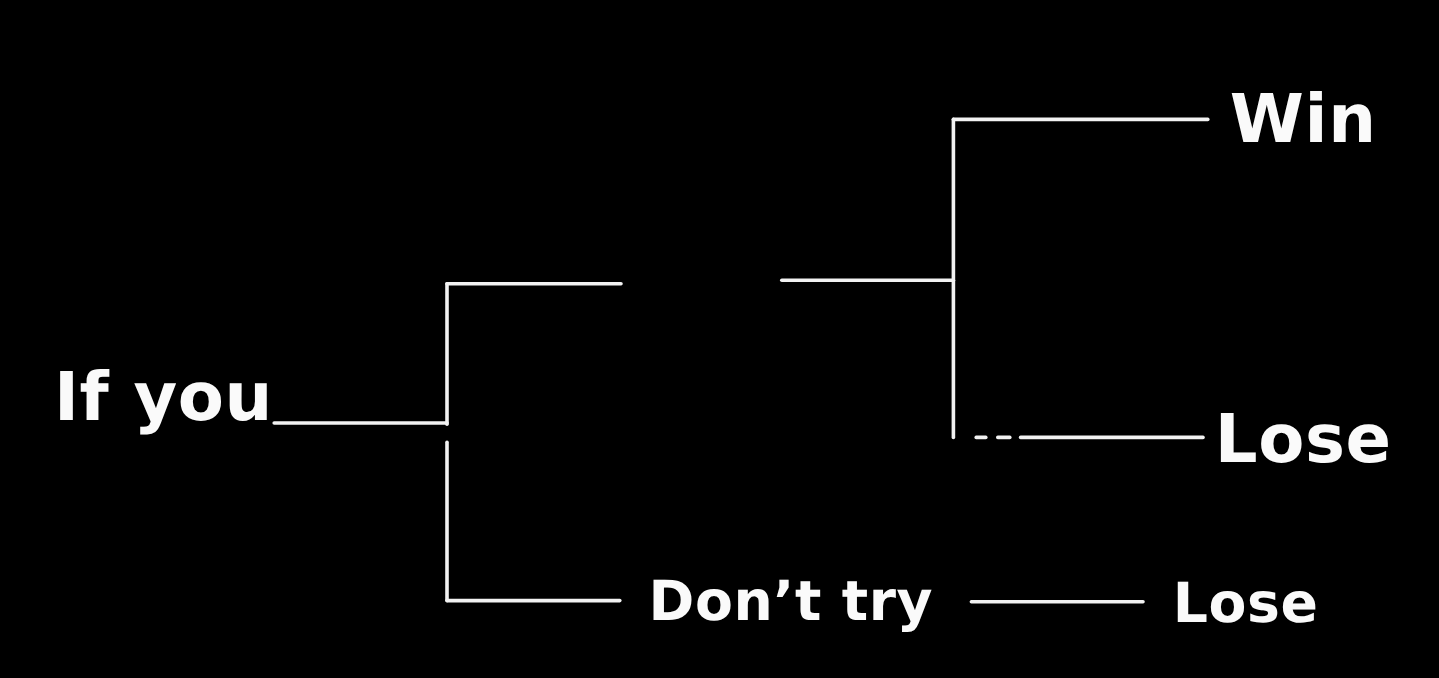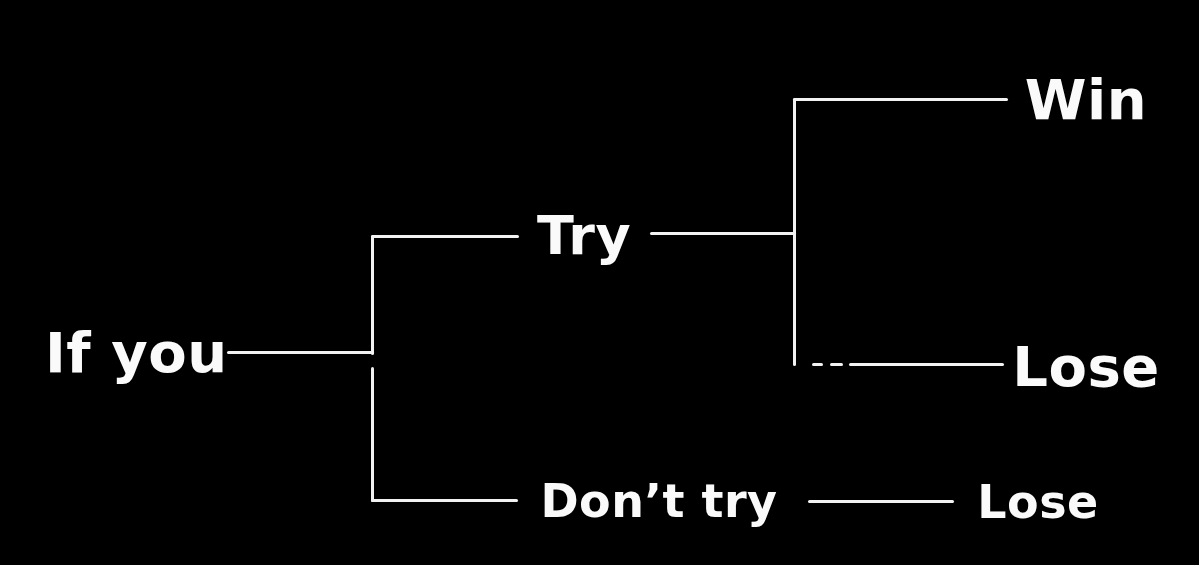--- a/index.html
+++ b/index.html
@@ -36,21 +36,21 @@
     background: var(--line);
     border-radius: 2px;
   }
   .vline {
     position: absolute;
     width: 3px;
     background: var(--line);
     border-radius: 2px;
   }
   
-  #node-root        { left: 45px;   top: 353px; }
+  #node-root        { left: 45px;   top: 332px; }
   #node-try         { left: 584px;  top: 236px; }
   #node-win         { left: 1086px; top: 100px; }
   #node-lose-top    { left: 1086px; top: 367px; }
   #node-dont-try    { left: 659px;  top: 501px; }
   #node-lose-bottom { left: 1038px; top: 502px; }
 
   #edge-root-h      { left: 227px; top: 351px; width: 147px; }
   #trunk1-top       { left: 371px; top: 235px; height: 120px; }
   #trunk1-bottom    { left: 371px; top: 367px; height: 135px; }
   #edge-try-left    { left: 371px; top: 235px; width: 148px; }
@@ -62,21 +62,20 @@
   #edge-lose-solid  { left: 849px; top: 363px; width: 155px; }
   #edge-dont-left   { left: 371px; top: 499px; width: 147px; }
   #edge-dont-right  { left: 808px; top: 500px; width: 146px; }
 </style>
 </head>
 <body>
 
 <div class="stage">
 
   <div class="node anchor-left fs-56" id="node-root">If you</div>
-  <div class="node fs-54" id="node-try">Try</div>
   <div class="node fs-56" id="node-win">Win</div>
   <div class="node fs-56" id="node-lose-top">Lose</div>
   <div class="node fs-51" id="node-dont-try">Don’t try</div>
   <div class="node fs-51" id="node-lose-bottom">Lose</div>
 
   <div class="hline" id="edge-root-h"></div>
   <div class="vline" id="trunk1-top"></div>
   <div class="vline" id="trunk1-bottom"></div>
   <div class="hline" id="edge-try-left"></div>
   <div class="hline" id="edge-try-right"></div>

